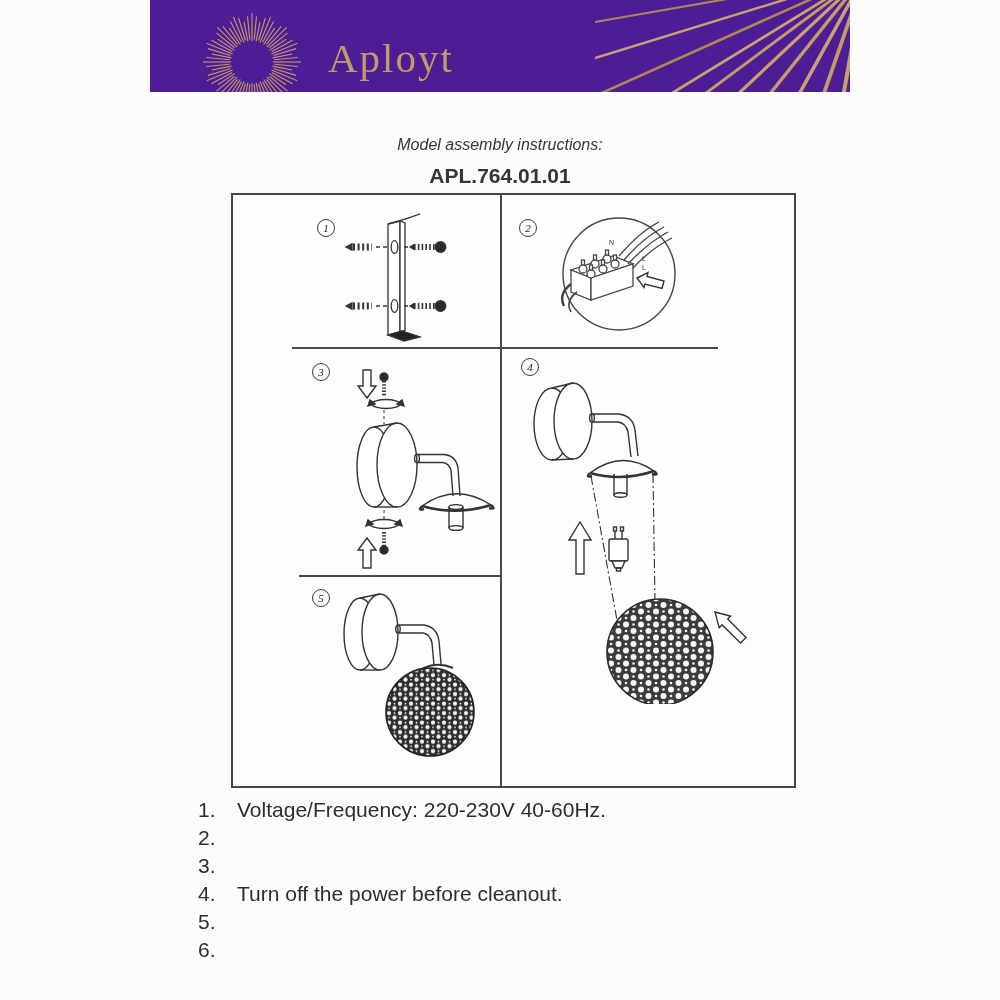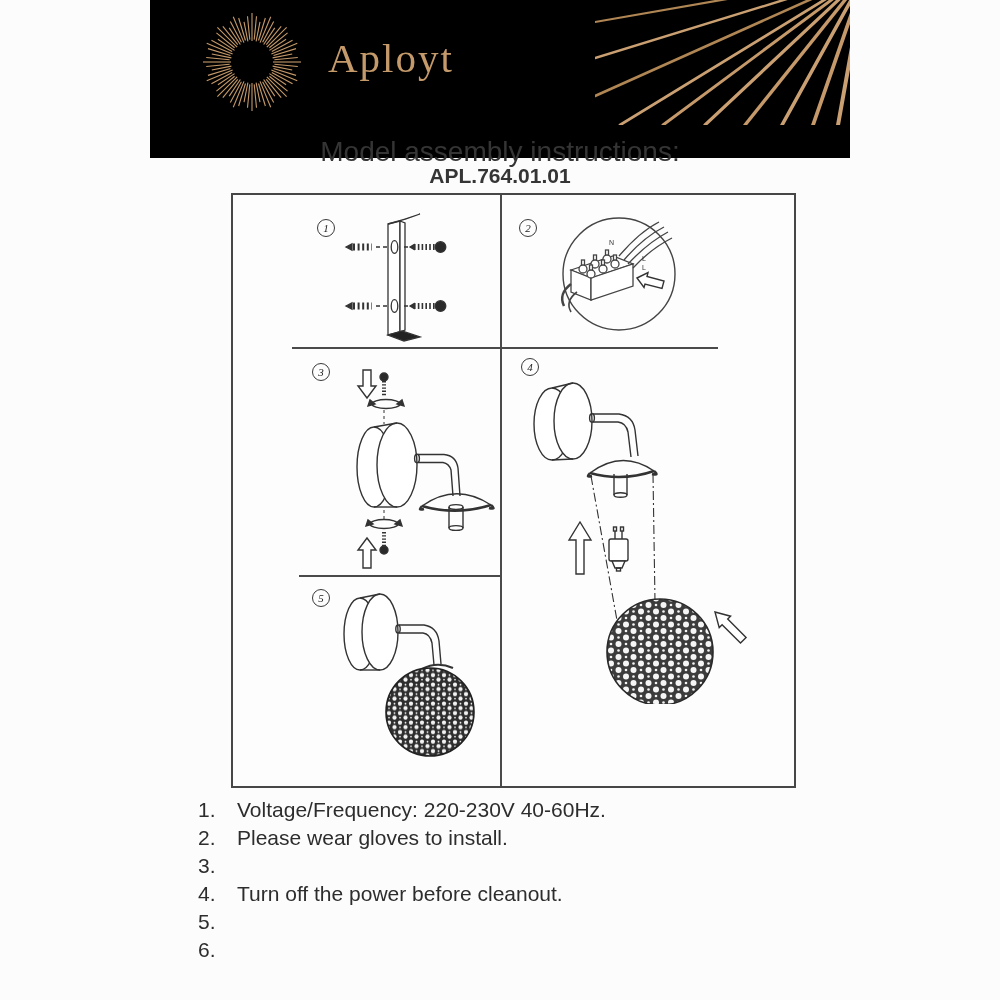--- a/index.html
+++ b/index.html
@@ -1,27 +1,27 @@
 <!DOCTYPE html>
 <html><head>
 <meta charset="utf-8">
 <style>
   html,body{margin:0;padding:0;background:#ffffff;}
   .page{position:relative;width:1000px;height:1000px;background:#fcfcfc;overflow:hidden;
         font-family:"Liberation Sans",sans-serif;color:#2d2d2d;}
 
   
-  .banner{position:absolute;left:150px;top:0;width:700px;height:158px;background:#000000;overflow:hidden;}
+  .banner{position:absolute;left:150px;top:0;width:700px;height:92px;background:#4c1d95;overflow:hidden;}
   .sunburst{position:absolute;left:46px;top:6px;}
   .brand{position:absolute;left:178px;top:34px;font-size:41px;letter-spacing:2px;color:#c59a6b;
          font-family:"Liberation Serif",serif;font-weight:400;}
   .rays{position:absolute;right:0;top:0;}
 
   
-  .title{position:absolute;left:0;top:136px;width:100%;text-align:center;font-size:28px;color:#353535;}
+  .title{position:absolute;left:0;top:136px;width:100%;text-align:center;font-size:16px;color:#353535;font-style:italic;}
   .model{position:absolute;left:0;top:164px;width:100%;text-align:center;font-size:21px;color:#353535;font-weight:bold;}
 
   
   .box{position:absolute;left:231px;top:193px;width:561px;height:591px;border:2px solid #474747;background:#fdfdfd;}
   .vline{position:absolute;background:#4a4a4a;width:1.5px;}
   .hline{position:absolute;background:#4a4a4a;height:1.5px;}
   .badge{position:absolute;width:16px;height:16px;border:1.5px solid #3a3a3a;border-radius:50%;
          display:flex;align-items:center;justify-content:center;
          font:italic 11px "Liberation Serif",serif;color:#222;background:#fdfdfd;}
   .ill{position:absolute;}
@@ -325,21 +325,20 @@
     </svg>
   </section>
 
   <div class="list">
     <div class="row">
       <span class="num">1.</span>
       <span class="txt">Voltage/Frequency: 220-230V 40-60Hz.</span>
     </div>
     <div class="row">
       <span class="num">2.</span>
-      <span class="txt">Please wear gloves to install.</span>
     </div>
     <div class="row">
       <span class="num">3.</span>
     </div>
     <div class="row">
       <span class="num">4.</span>
       <span class="txt">Turn off the power before cleanout.</span>
     </div>
     <div class="row">
       <span class="num">5.</span>

